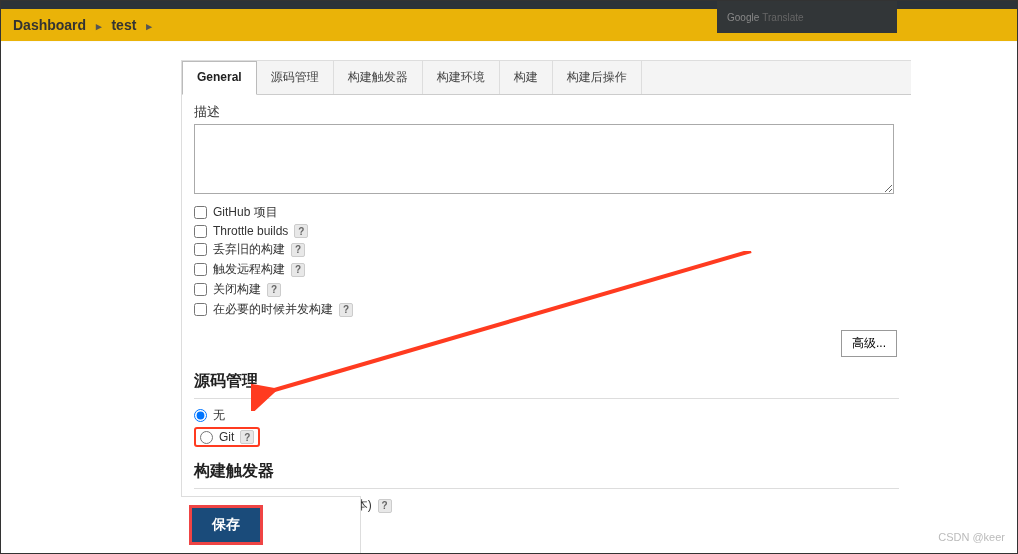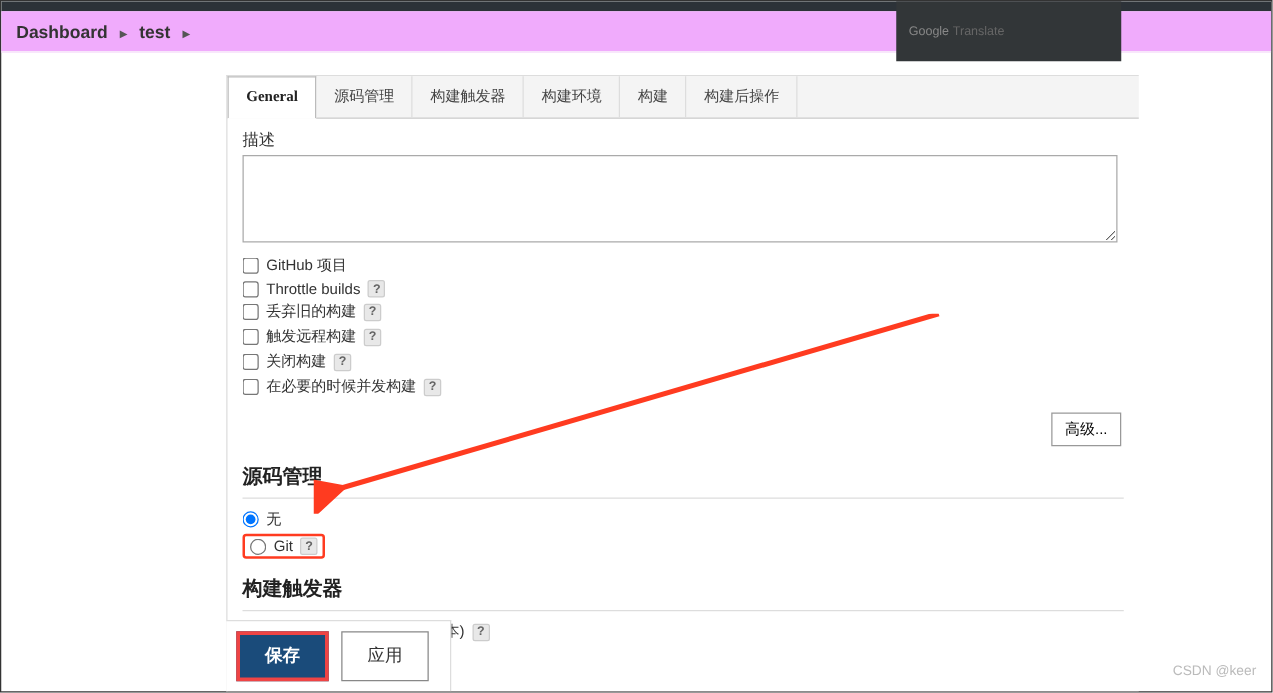--- a/index.html
+++ b/index.html
@@ -1,26 +1,26 @@
 <!DOCTYPE html>
 <html><head>
 <meta charset="utf-8">
 <style>
   * { box-sizing: border-box; margin: 0; padding: 0; }
   body { font-family: Arial, Helvetica, sans-serif; font-size: 13px; color: #333; background: #fff; width: 1018px; height: 554px; overflow: hidden; position: relative; border: 1px solid #333; }
   .topbar { background: #2c3238; height: 8px; width: 100%; }
-  .breadcrumb { padding: 8px 12px; font-size: 14px; color: #333; background: #f0abfc; border-bottom: 1px solid #fafafa; }
+  .breadcrumb { padding: 8px 12px; font-size: 14px; color: #333; background: #eab308; border-bottom: 1px solid #fafafa; }
   .breadcrumb .chev { margin: 0 6px; color: #555; font-size: 11px; }
   .breadcrumb span { font-weight: 600; color: #333; cursor: pointer; }
-  .translate-box { position: absolute; top: 0; right: 120px; width: 180px; height: 48px; background: #323638; color: #888; font-size: 10px; display: flex; align-items: center; padding-left: 10px; }
+  .translate-box { position: absolute; top: 0; right: 120px; width: 180px; height: 32px; background: #323638; color: #888; font-size: 10px; display: flex; align-items: center; padding-left: 10px; }
   .translate-box .t2 { color: #666; margin-left: 3px; }
   .content { margin: 18px 0 0 180px; width: 730px; height: 510px; border: 1px solid #ddd; border-right: none; background: #fff; }
   .tabs { display: flex; border-bottom: 1px solid #ccc; background: #f4f4f4; }
   .tab { padding: 8px 14px; font-size: 12px; color: #444; border-right: 1px solid #ddd; cursor: pointer; }
-  .tab.active { background: #fff; border: 1px solid #bbb; border-bottom: 1px solid #fff; margin-bottom: -1px; font-weight: bold; color: #222; font-family: Liberation Serif, serif; }
+  .tab.active { background: #fff; border: 1px solid #bbb; border-bottom: 1px solid #fff; margin-bottom: -1px; font-weight: bold; color: #222; }
   .form-area { padding: 8px 12px 12px 12px; }
   .label { font-size: 13px; color: #333; margin-bottom: 3px; }
   .desc-box { width: 700px; height: 70px; border: 1px solid #aaa; resize: both; overflow: auto; background: #fff; margin-bottom: 4px; }
   .sublabel { font-size: 12px; color: #333; margin-bottom: 10px; }
   .sublabel a { color: #1a6fc9; cursor: pointer; }
   .check-row { display: flex; align-items: center; margin: 3px 0; font-size: 12px; color: #333; }
   .check-row input[type=checkbox] { margin-right: 6px; }
   .help { width: 14px; height: 14px; background: #e8e8e8; color: #666; font-size: 10px; font-weight: bold; border-radius: 2px; display: inline-flex; align-items: center; justify-content: center; margin-left: 6px; cursor: pointer; border: 1px solid #ccc; }
   .adv-row { text-align: right; padding-right: 2px; margin-top: 12px; }
   .adv-btn { font-size: 12px; padding: 4px 10px; background: #fff; border: 1px solid #999; cursor: pointer; }
@@ -136,16 +136,15 @@
   <defs>
     <marker id="ah" markerWidth="12" markerHeight="12" refX="2" refY="6" orient="auto">
       <path d="M12,0 L0,6 L12,12 L8,6 Z" fill="#ff3b20"></path>
     </marker>
   </defs>
   <line x1="500" y1="0" x2="20" y2="140" stroke="#ff3b20" stroke-width="4" marker-end="url(#ah)"></line>
 </svg>
 
 <div class="action-bar">
   <button class="btn-primary">保存</button>
-  <button class="btn-secondary">应用</button>
 </div>
 
 <div class="watermark">CSDN @keer</div>
 
 </body></html>

